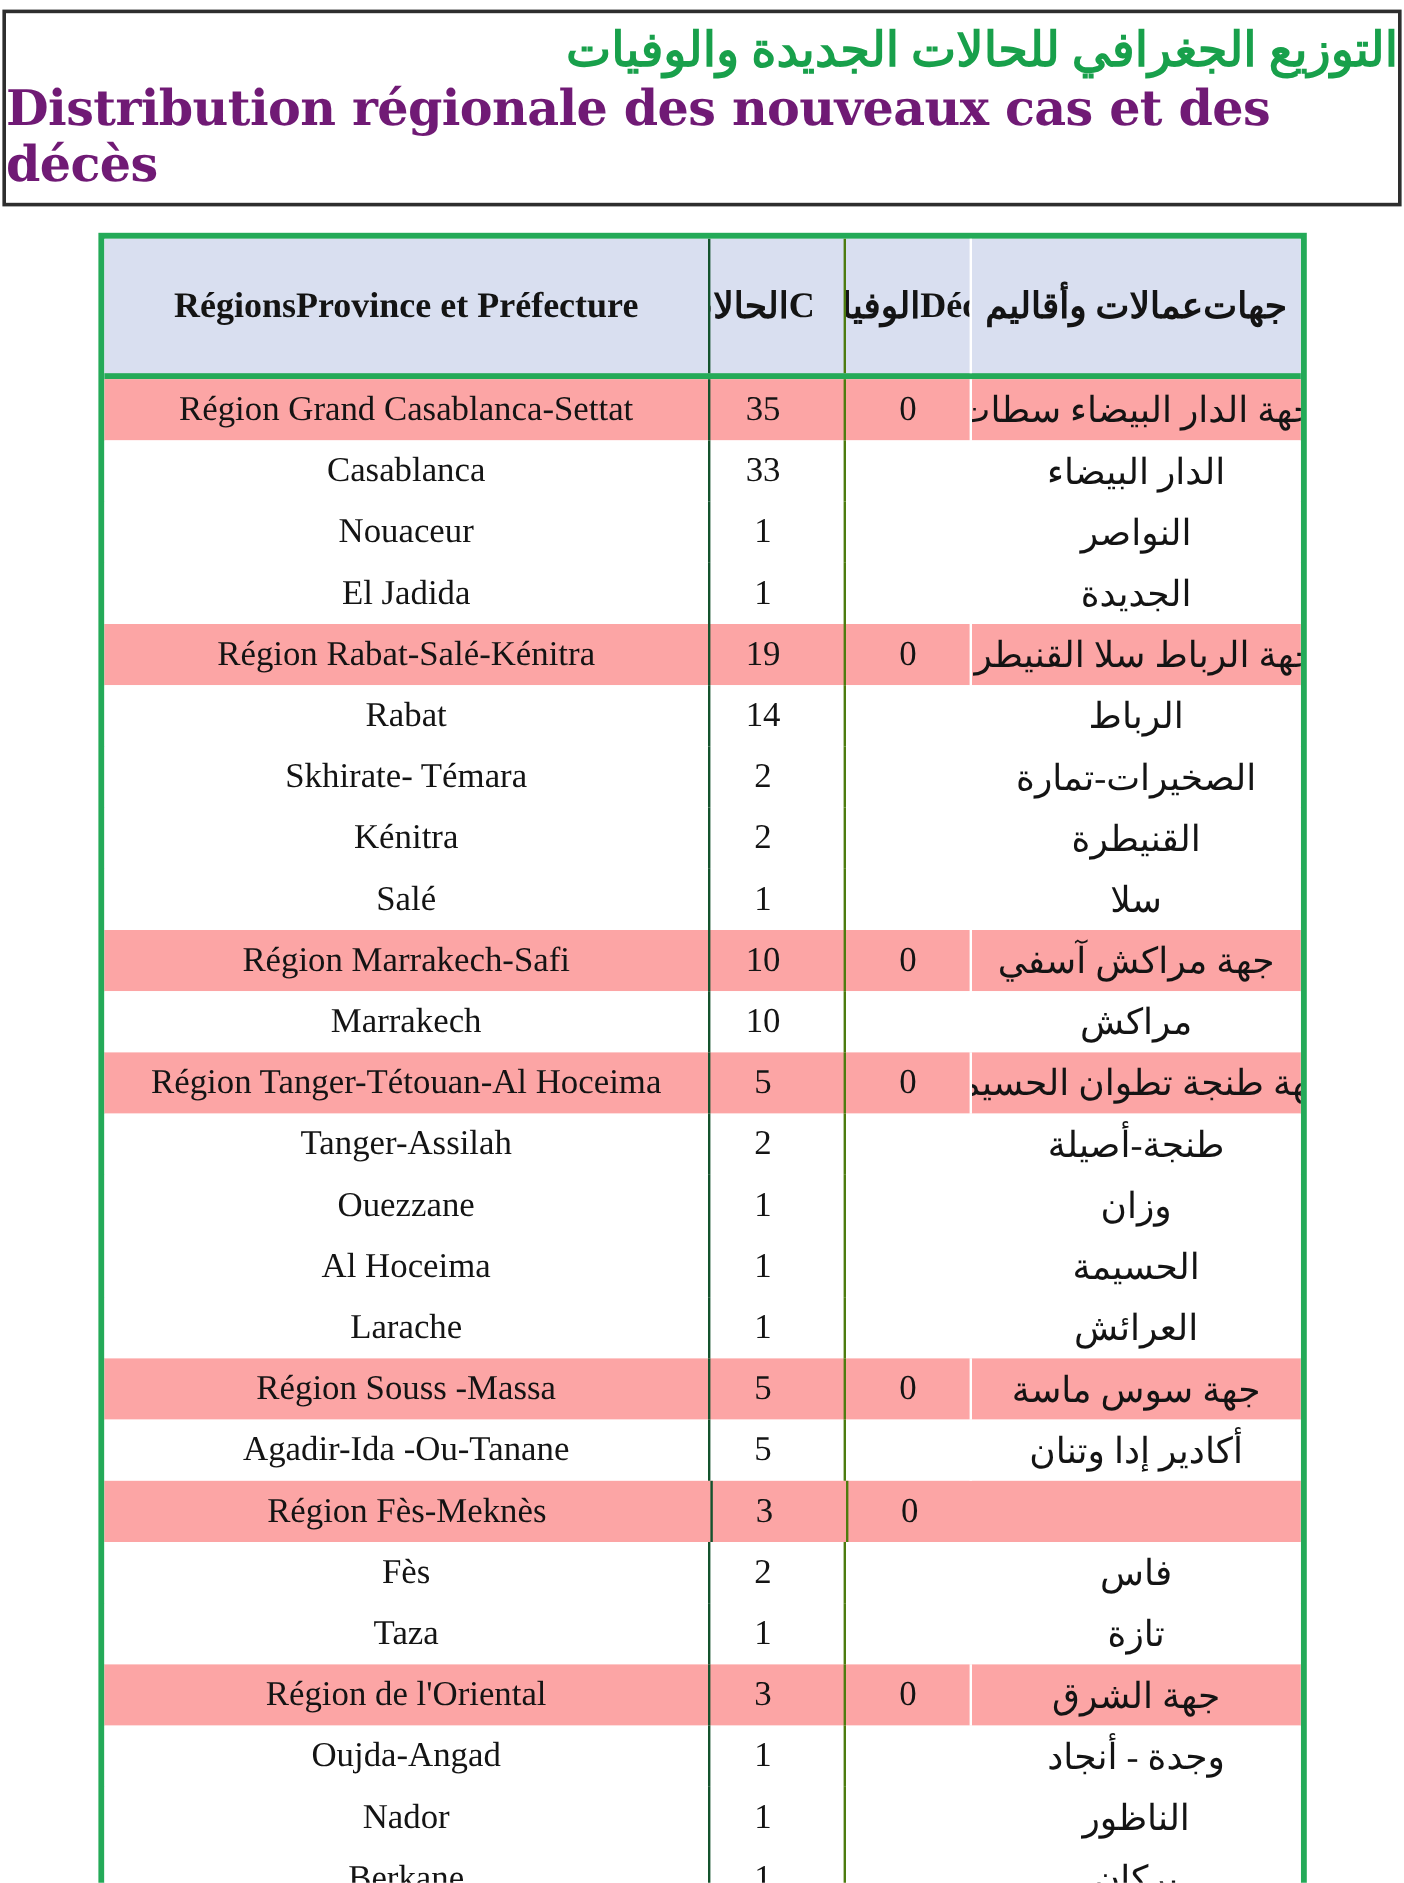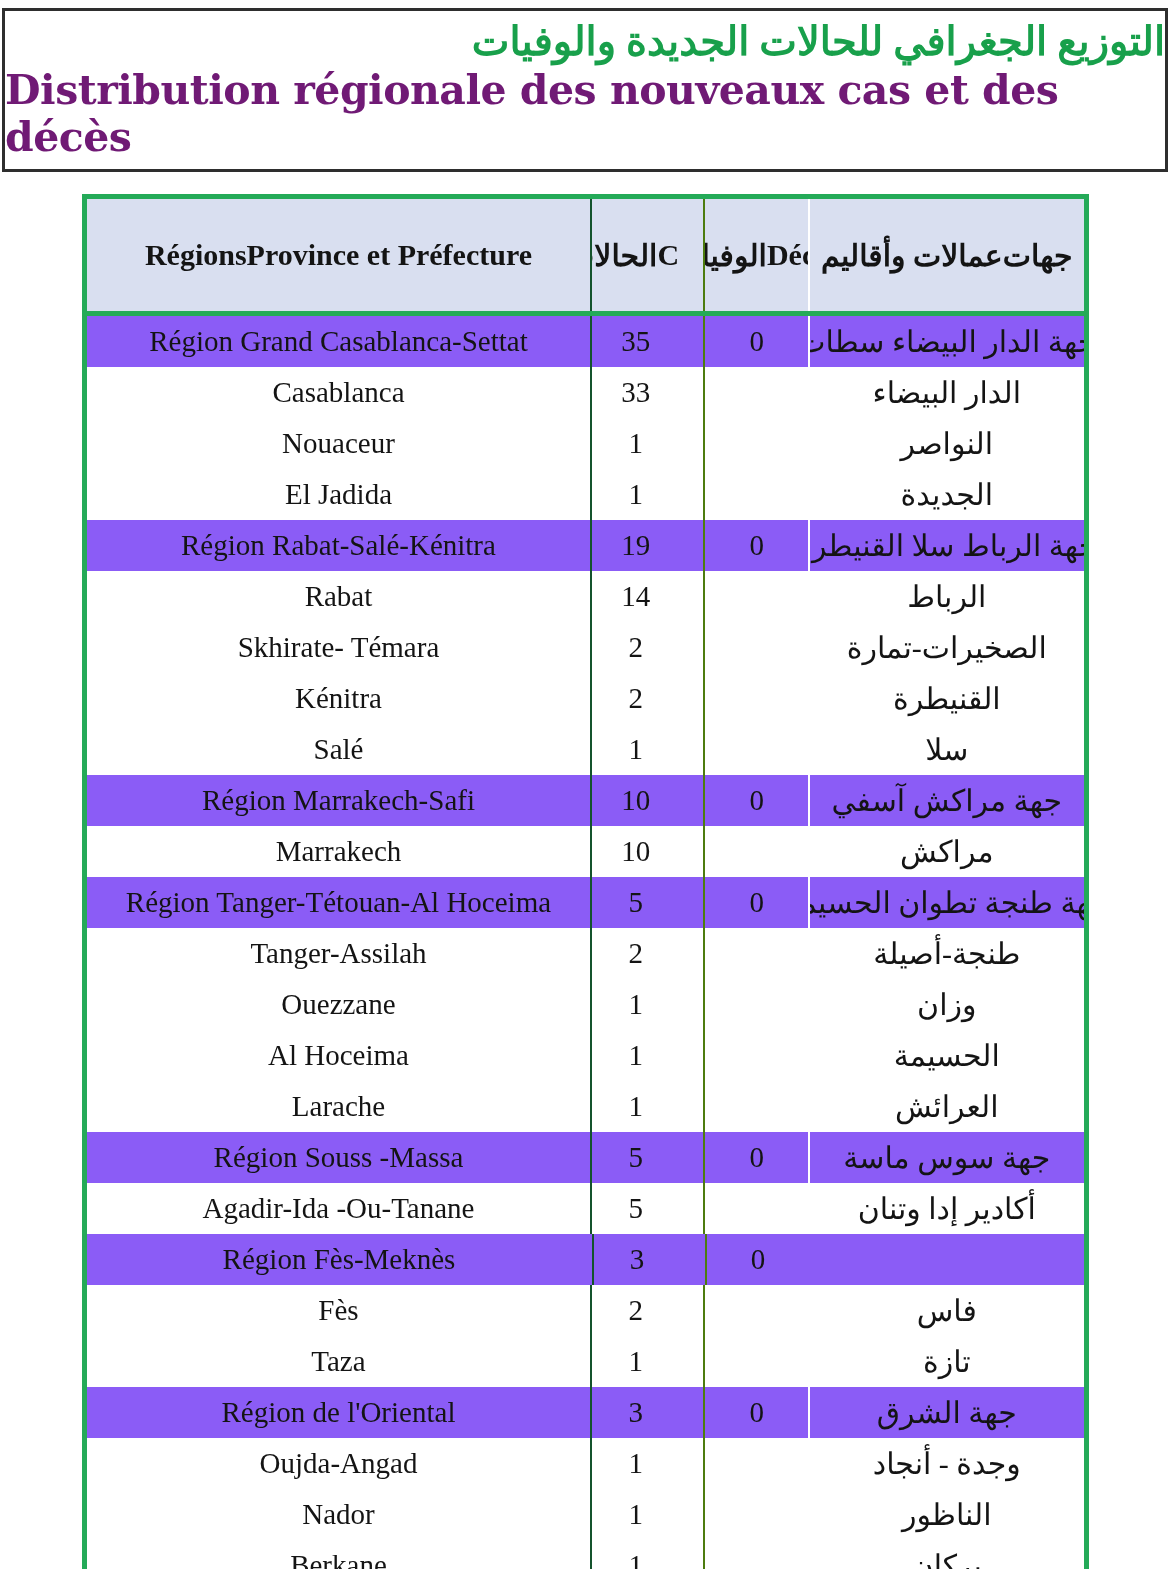--- a/index.html
+++ b/index.html
@@ -55,21 +55,21 @@
     flex-direction:row;
     justify-content:center;
     align-items:center;
     padding:2px 0;
   }
   .row {
     display:flex;
     height:51px;
     font-size:29px;
   }
-  .row.region { background:#8b5cf6; }
+  .row.region { background:#fca5a5; }
   .row.province { background:#ffffff; }
   .cell {
     display:flex;
     align-items:center;
     justify-content:center;
     text-align:center;
     overflow:hidden;
     white-space:nowrap;
   }
   .col-name  { width:505px; }

